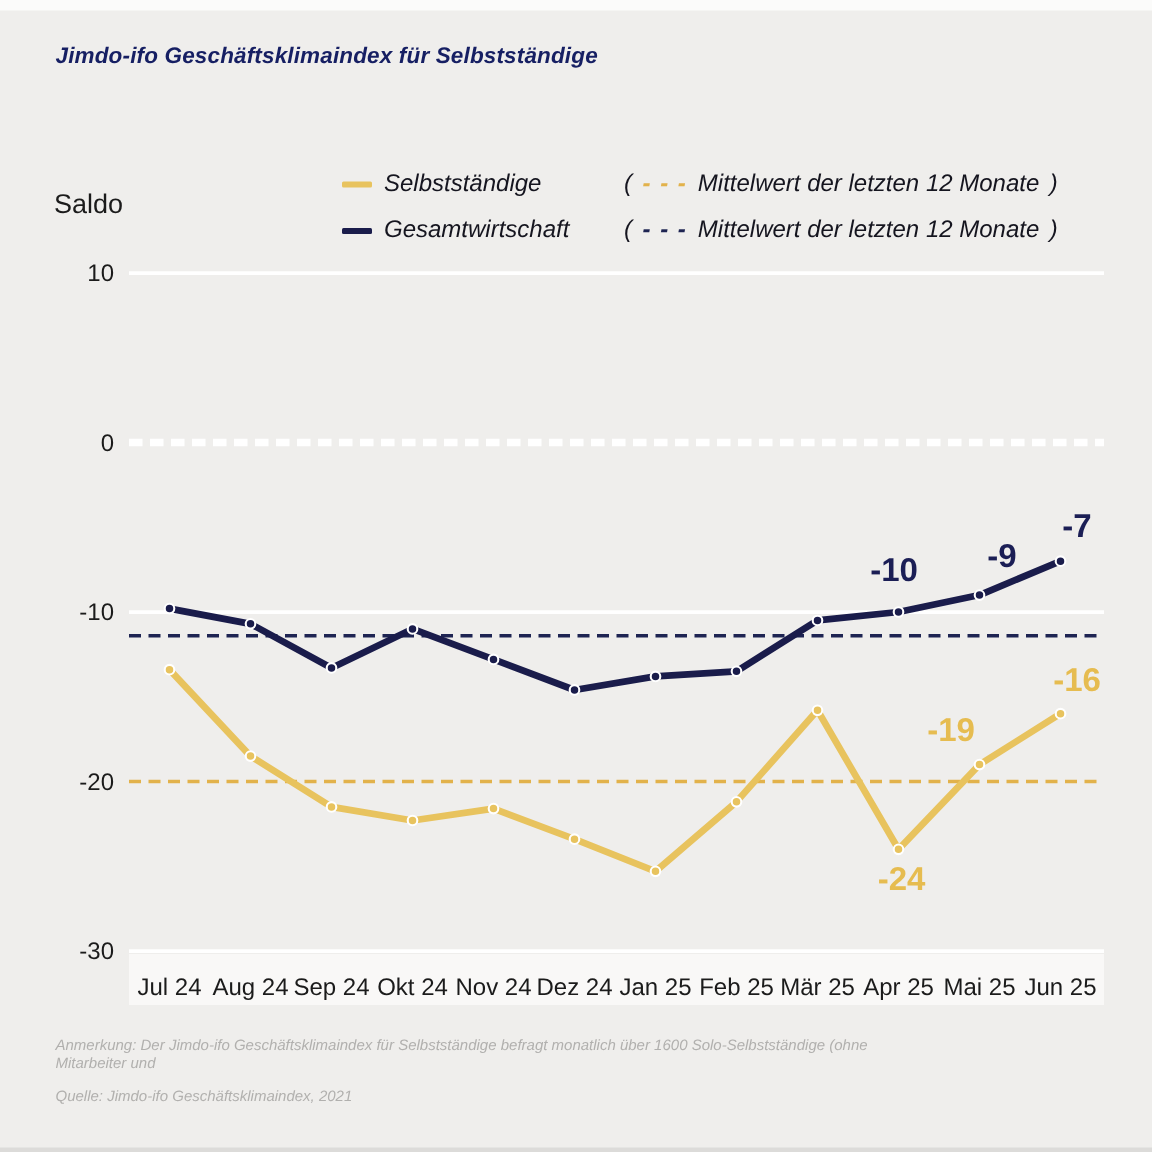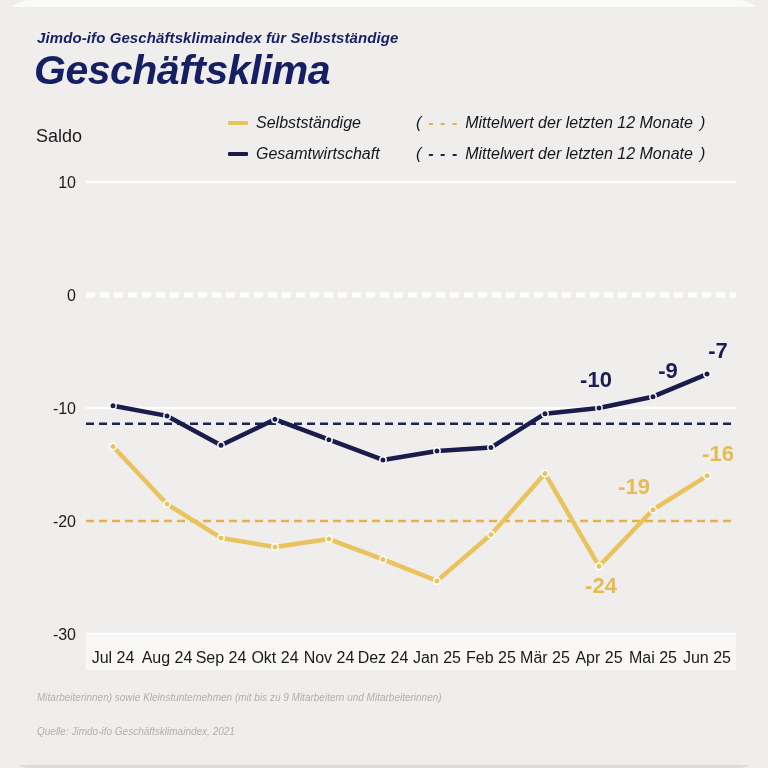--- a/index.html
+++ b/index.html
@@ -1,18 +1,18 @@
 <!DOCTYPE html>
 <html><head>
 <meta charset="utf-8">
 <style>
   html,body{margin:0;padding:0;background:#efeeec;}
   .canvas{
     position:relative;width:768px;height:768px;background:#efeeec;
-    font-family:"Liberation Sans",sans-serif;overflow:hidden;border-radius:31px;
+    font-family:"Liberation Sans",sans-serif;overflow:hidden;
   }
   .topbar{position:absolute;top:0;left:0;width:768px;height:7px;background:#fbfbfa;}
   .bottombar{position:absolute;bottom:0;left:0;width:768px;height:3px;background:#dcdbd9;}
   .kicker{
     position:absolute;left:37px;top:29px;font-size:15px;font-weight:bold;
     font-style:italic;color:#161f63;letter-spacing:0.1px;
   }
   .title{
     position:absolute;left:34px;top:47px;font-size:41px;font-weight:bold;
     font-style:italic;color:#161f63;letter-spacing:-0.5px;
@@ -35,21 +35,20 @@
     font-style:italic;color:#b1b0ae;
   }
 </style>
 </head>
 <body>
 
 <div class="canvas">
   <div class="topbar"></div>
 
   <div class="kicker">Jimdo-ifo Geschäftsklimaindex für Selbstständige</div>
-  <div class="title">Geschäftsklima</div>
   <div class="saldo">Saldo</div>
 
   <div class="legend">
     <div class="legend-row">
       <span class="swatch" style="background: rgb(232, 195, 94);"></span>
       <span class="lname">Selbstständige</span>
       <span class="mean-group">
         <span>(</span>
         <span class="mean-dashes" style="color: rgb(226, 178, 75);">- - -</span>
         <span>Mittelwert der letzten 12 Monate</span>
@@ -121,18 +120,18 @@
       <circle cx="545" cy="243.65" r="3.2" fill="#1a1c4b" stroke="#ffffff" stroke-width="1.4"></circle>
       <circle cx="599" cy="238" r="3.2" fill="#1a1c4b" stroke="#ffffff" stroke-width="1.4"></circle>
       <circle cx="653" cy="226.7" r="3.2" fill="#1a1c4b" stroke="#ffffff" stroke-width="1.4"></circle>
       <circle cx="707" cy="204.10000000000002" r="3.2" fill="#1a1c4b" stroke="#ffffff" stroke-width="1.4"></circle>
       <text x="596" y="217" text-anchor="middle" font-size="22" font-weight="bold" fill="#1b1e55">-10</text>
       <text x="668" y="207.7" text-anchor="middle" font-size="22" font-weight="bold" fill="#1b1e55">-9</text>
       <text x="718" y="188.10000000000002" text-anchor="middle" font-size="22" font-weight="bold" fill="#1b1e55">-7</text>
     </svg>
 
   <div class="footnote">
-    <div>Mitarbeiterinnen) sowie Kleinstunternehmen (mit bis zu 9 Mitarbeitern und Mitarbeiterinnen)</div>
+    <div>Anmerkung: Der Jimdo-ifo Geschäftsklimaindex für Selbstständige befragt monatlich über 1600 Solo-Selbstständige (ohne Mitarbeiter und</div>
   </div>
   <div class="quelle">Quelle: Jimdo-ifo Geschäftsklimaindex, 2021</div>
 
   <div class="bottombar"></div>
 </div>
 
 </body></html>

